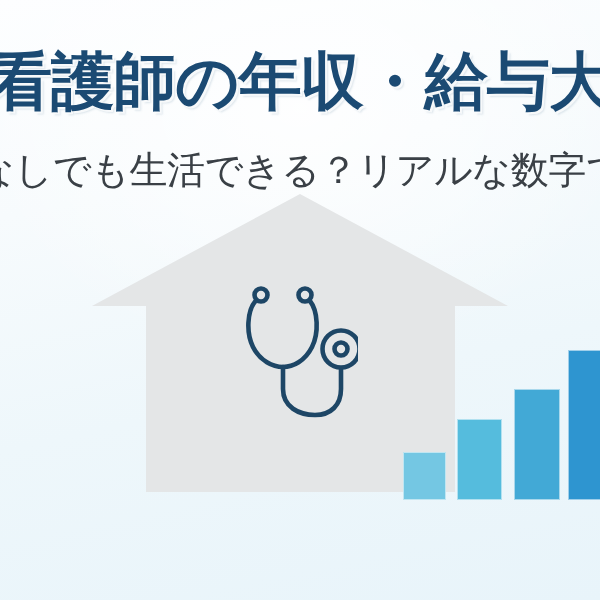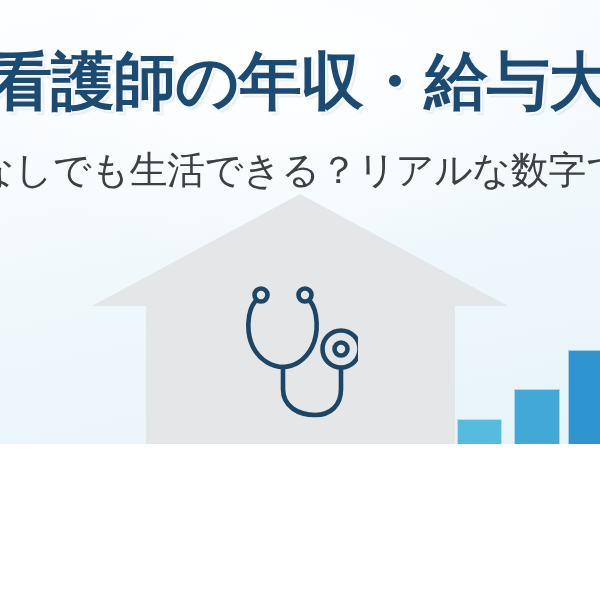--- a/index.html
+++ b/index.html
@@ -7,21 +7,21 @@
     padding: 0;
     background: #ffffff;
   }
   body {
     font-family: "Liberation Sans", sans-serif;
   }
 
   #canvas {
     position: relative;
     width: 600px;
-    height: 444px;
+    height: 600px;
     overflow: hidden;
     background: linear-gradient(168deg, #fdfeff 0%, #f7fbfd 30%, #eef7fb 62%, #e8f4fa 100%);
   }
 
   
   .bg-wash {
     position: absolute;
     inset: 0;
     background: radial-gradient(ellipse 80% 60% at 50% 18%, rgba(255,255,255,0.85) 0%, rgba(255,255,255,0) 70%);
     pointer-events: none;

